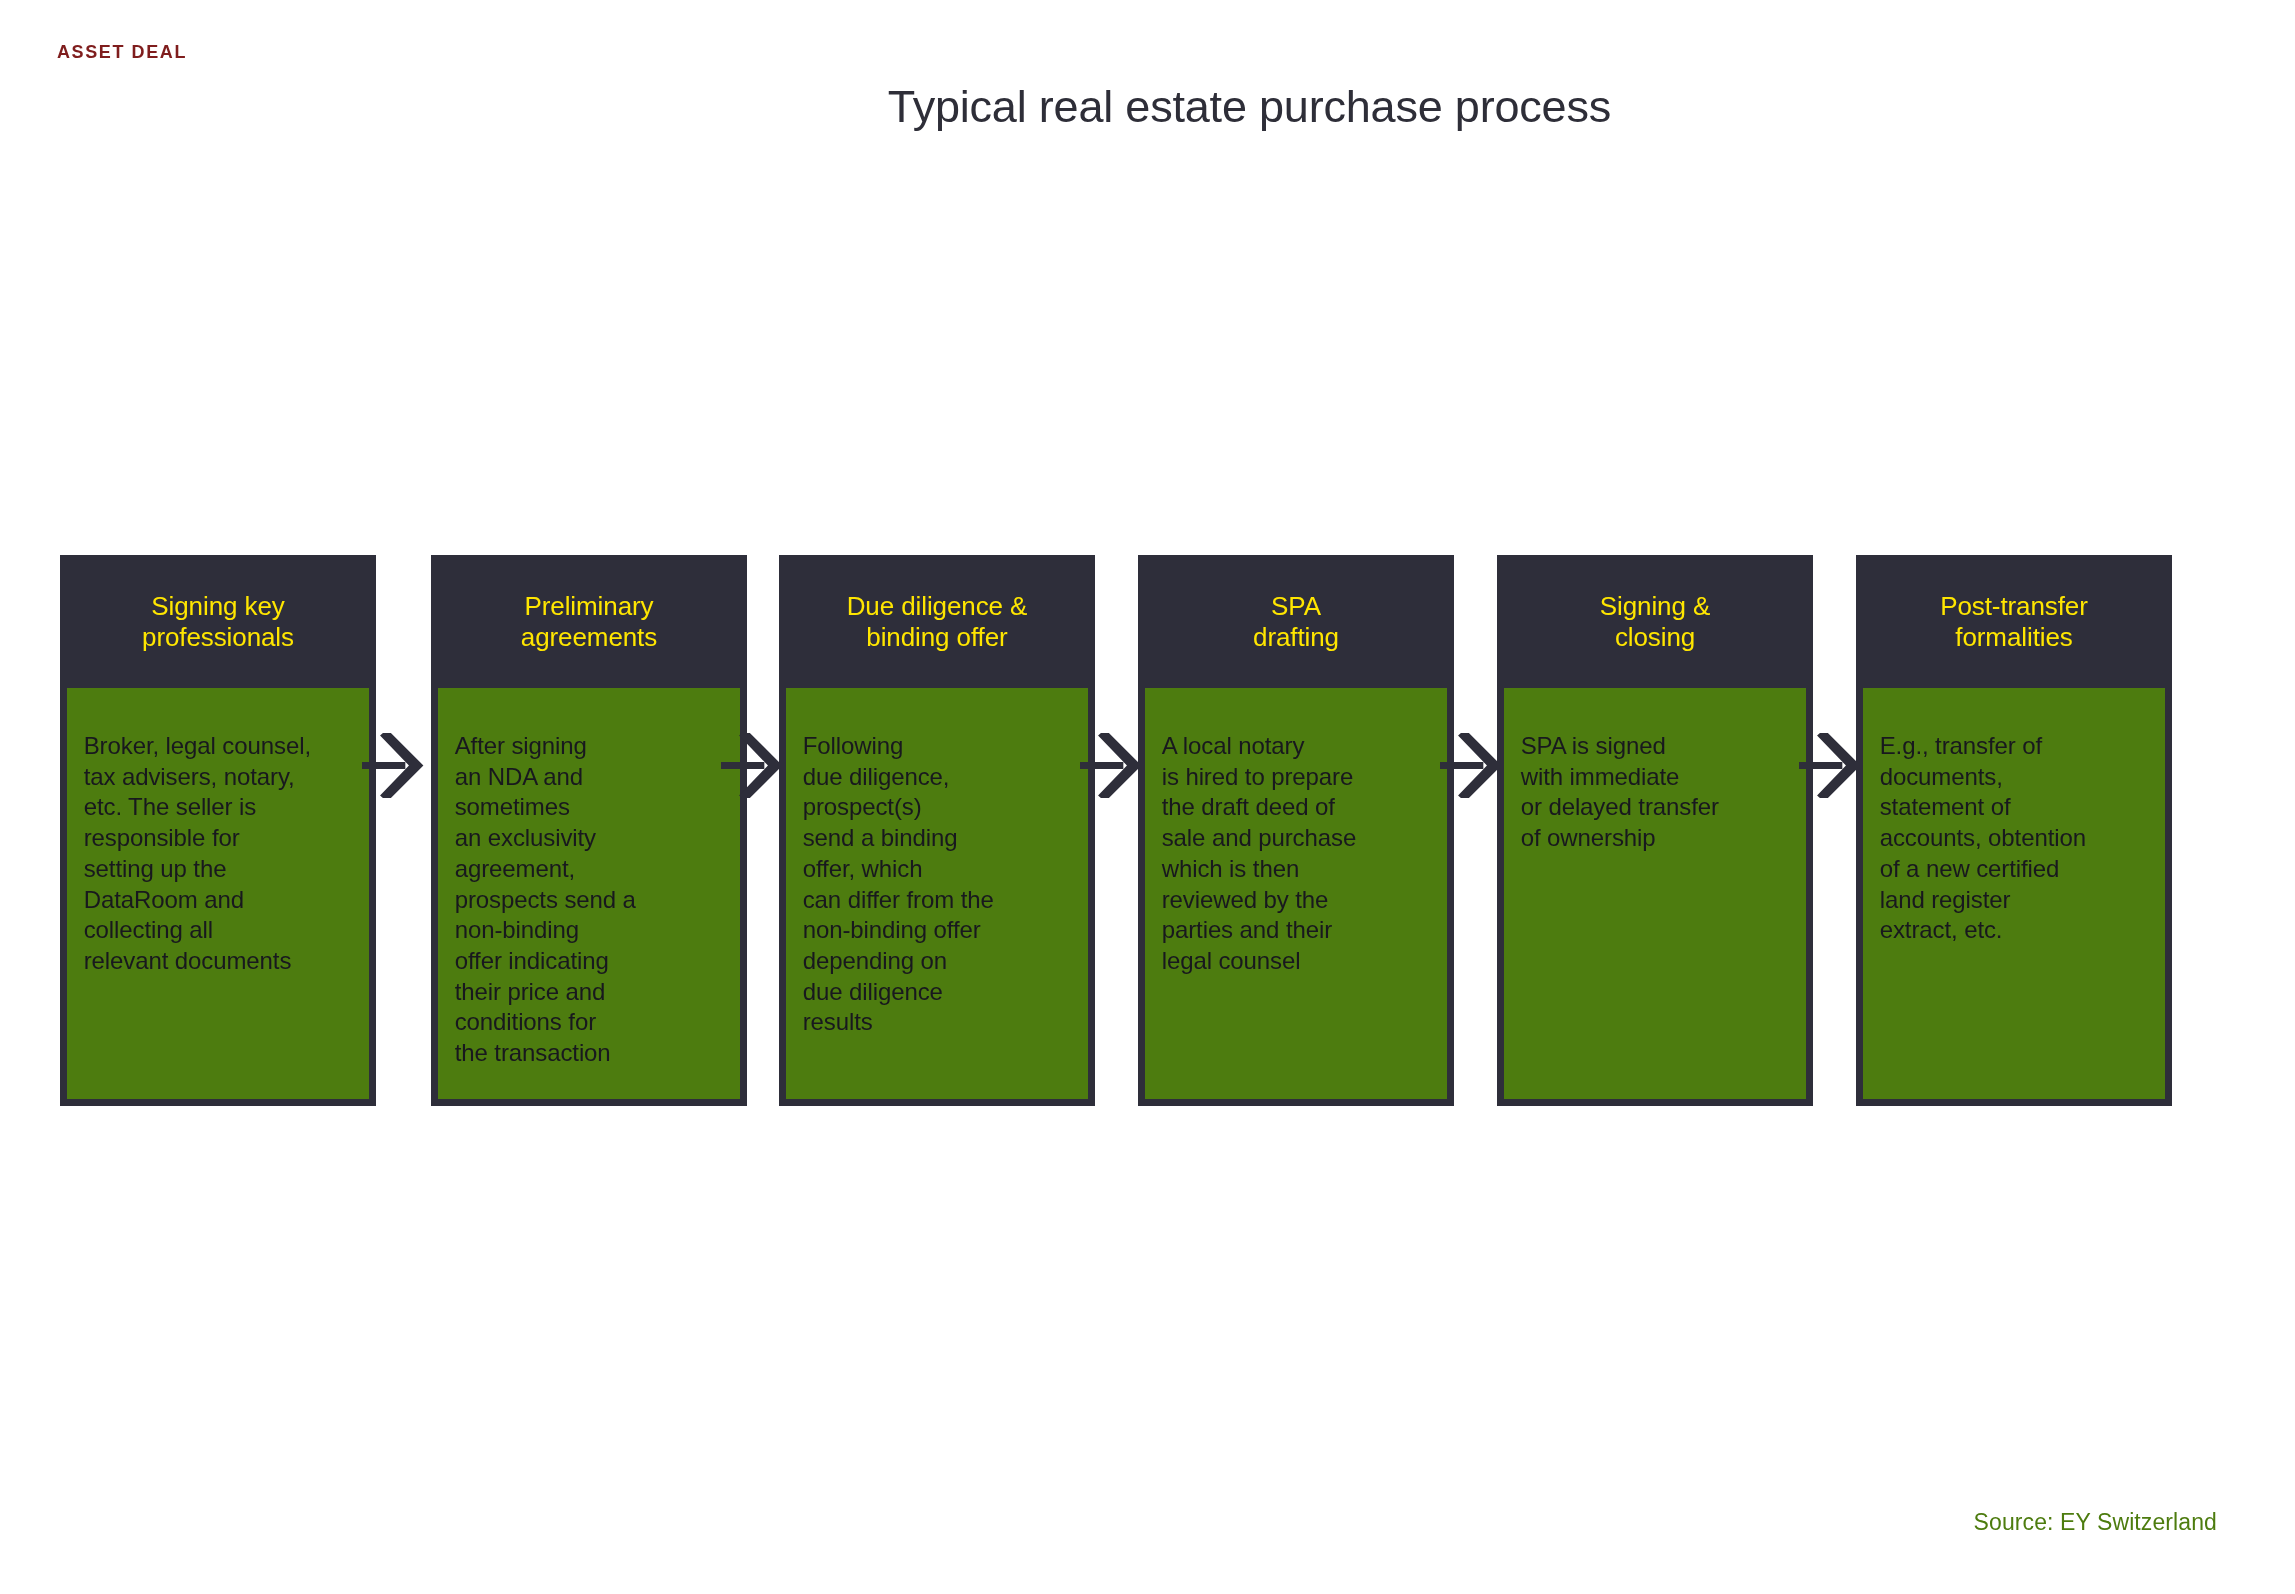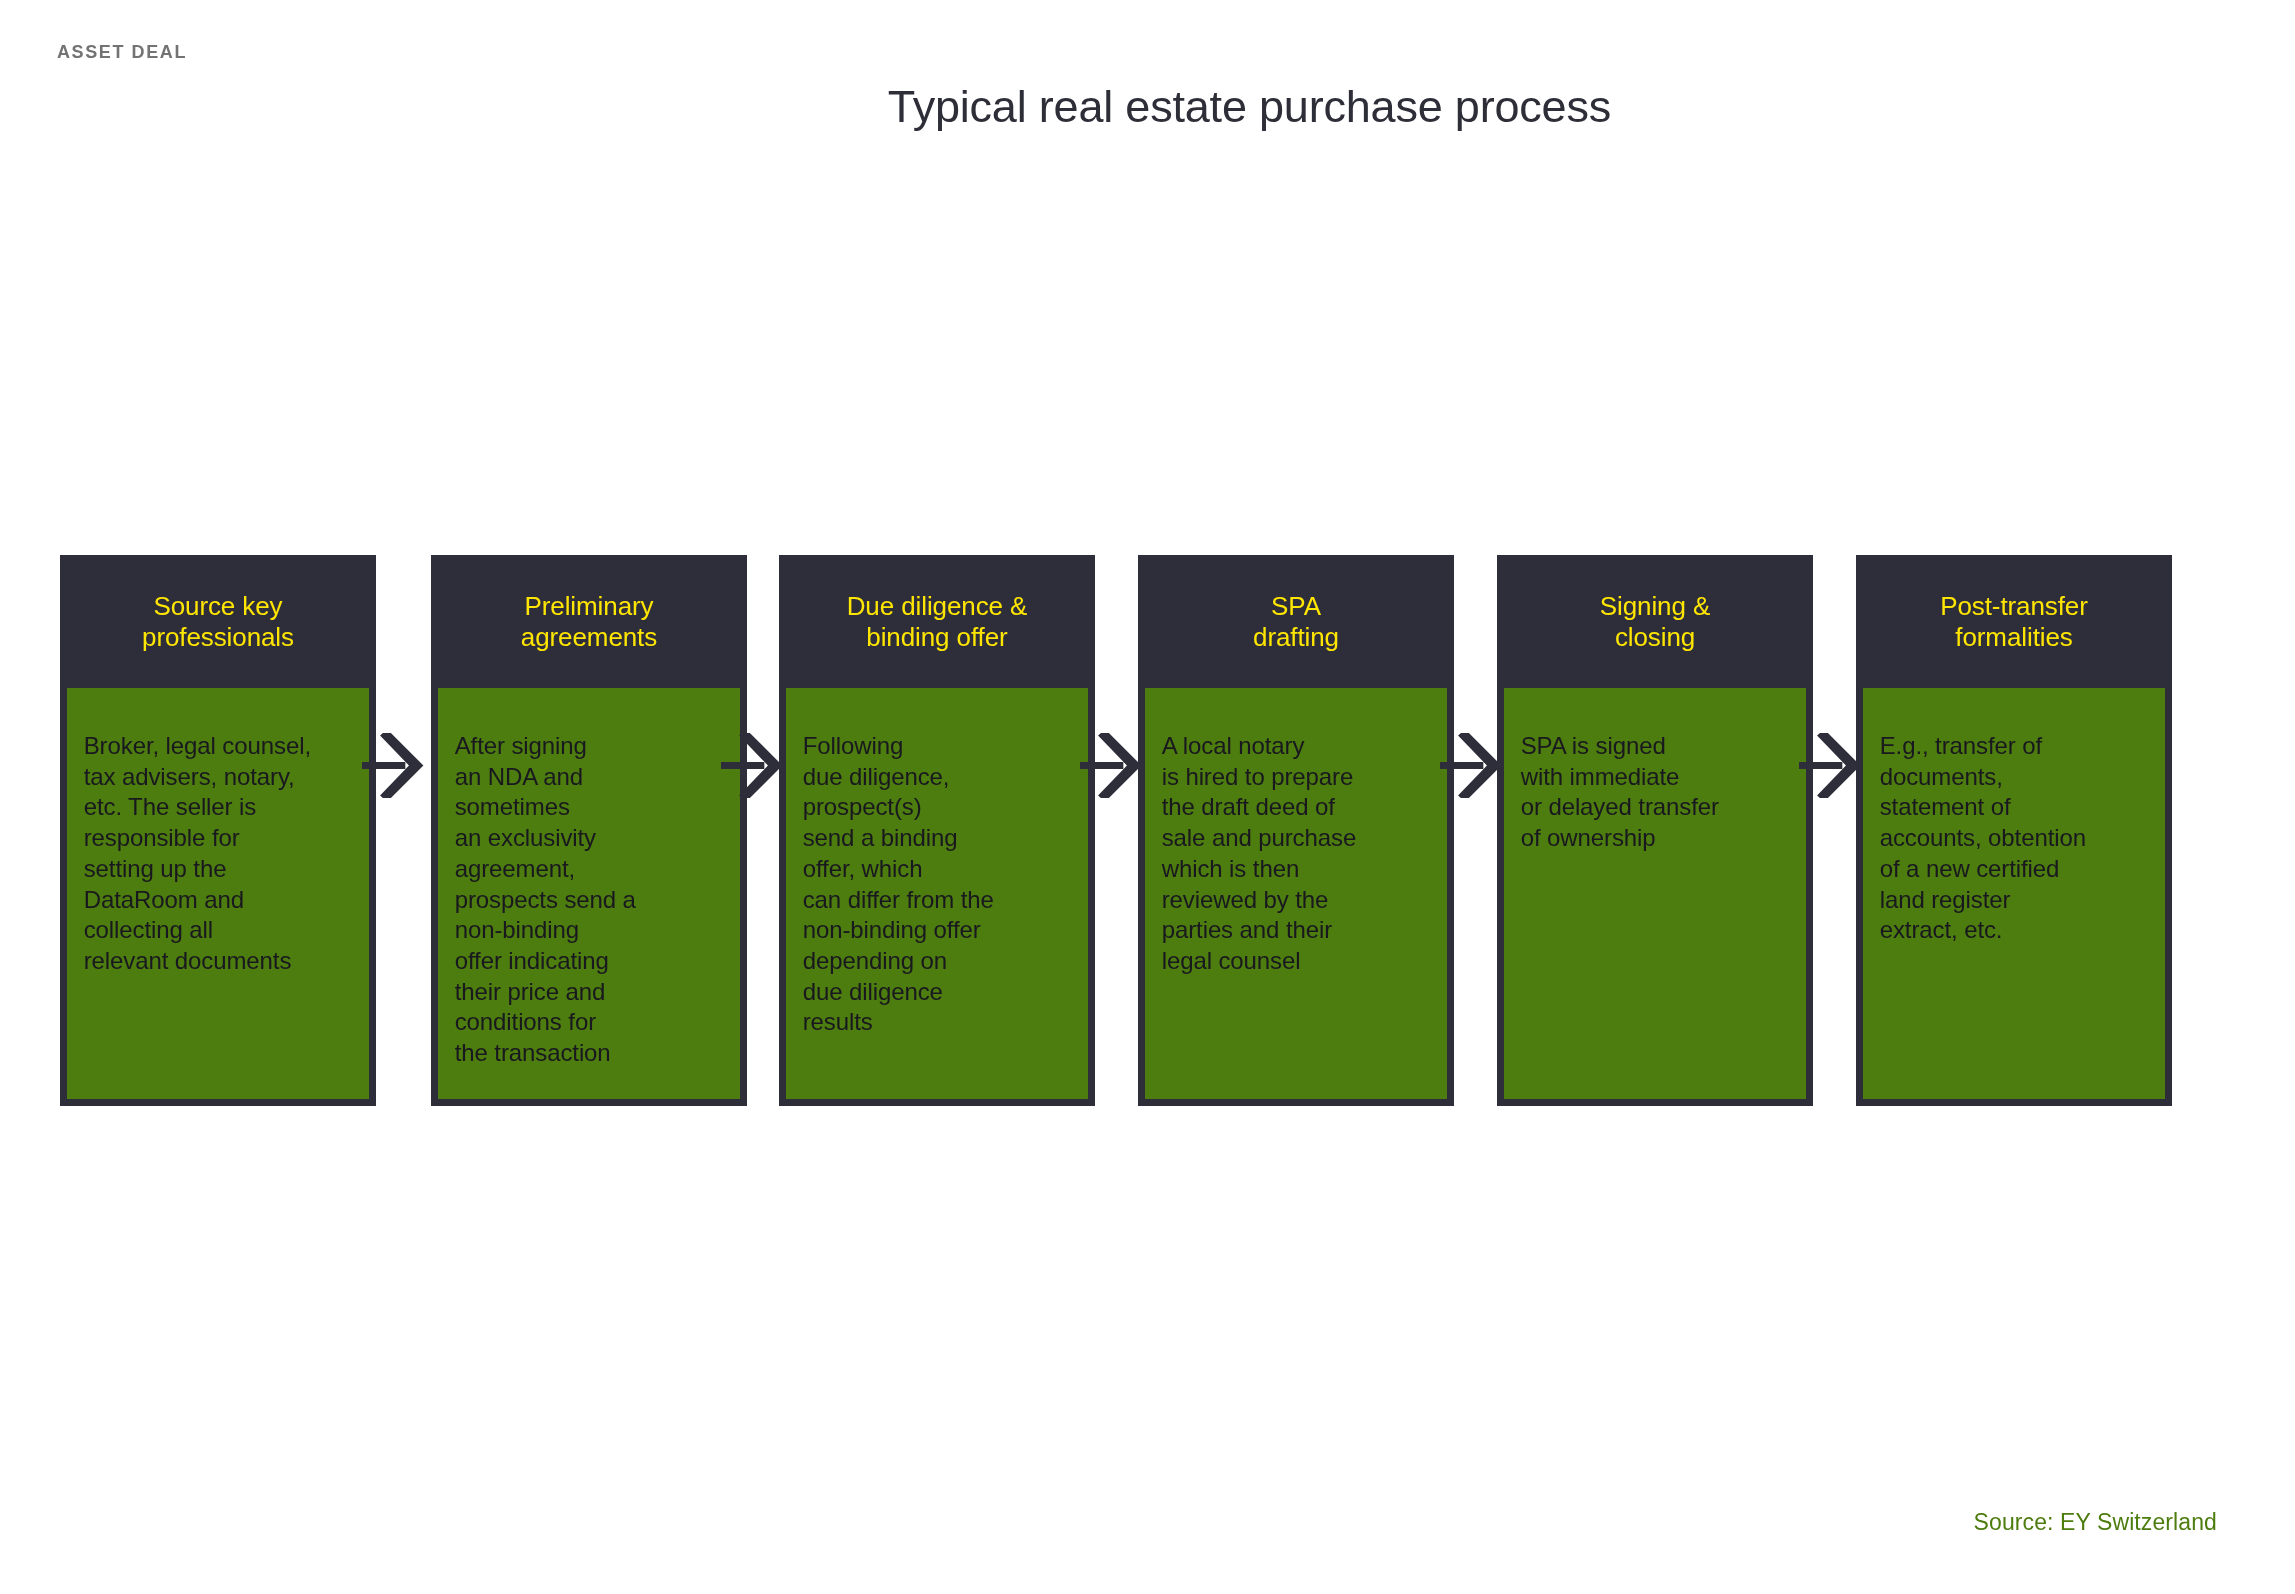--- a/index.html
+++ b/index.html
@@ -21,21 +21,21 @@
     position: absolute;
     left: 57px;
     top: 43px;
     width: 1554px;
   }
   #eyebrow {
     font-family: "Liberation Sans", "DejaVu Sans", sans-serif;
     font-size: 18px;
     font-weight: 600;
     letter-spacing: 1.6px;
-    color: #737373;
+    color: #7f1d1d;
     margin: 0 0 19px 0;
     line-height: 1.1;
     text-transform: uppercase;
   }
   #page-title {
     font-family: "Liberation Sans", "DejaVu Sans", sans-serif;
     font-size: 45px;
     font-weight: 400;
     color: #2E2E38;
     margin: 0;
@@ -134,21 +134,21 @@
 <body>
 
 <div id="header-block">
   <div id="eyebrow">ASSET DEAL</div>
   <h1 id="page-title">Typical real estate purchase process</h1>
 </div>
 
 <div id="process-row">
     <div class="step" style="left: 0px;">
       <div class="step-header">
-        <div class="step-header-title">Source key
+        <div class="step-header-title">Signing key
 professionals</div>
       </div>
       <div class="step-body">
         <div class="step-body-text">Broker, legal counsel,
 tax advisers, notary,
 etc. The seller is
 responsible for
 setting up the
 DataRoom and
 collecting all

